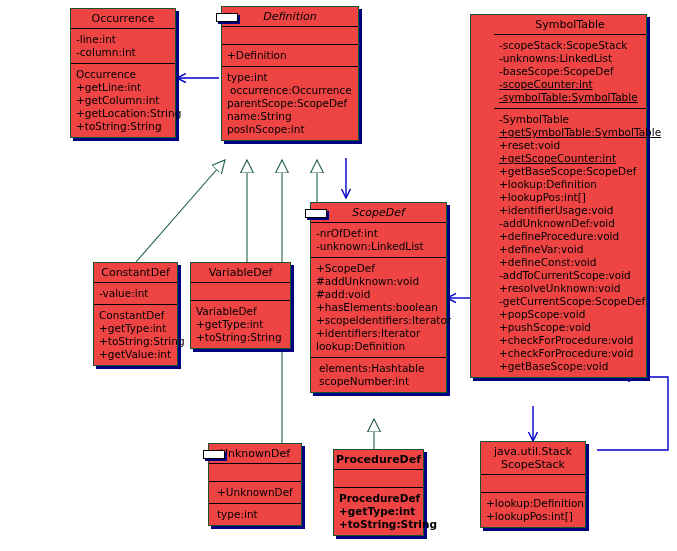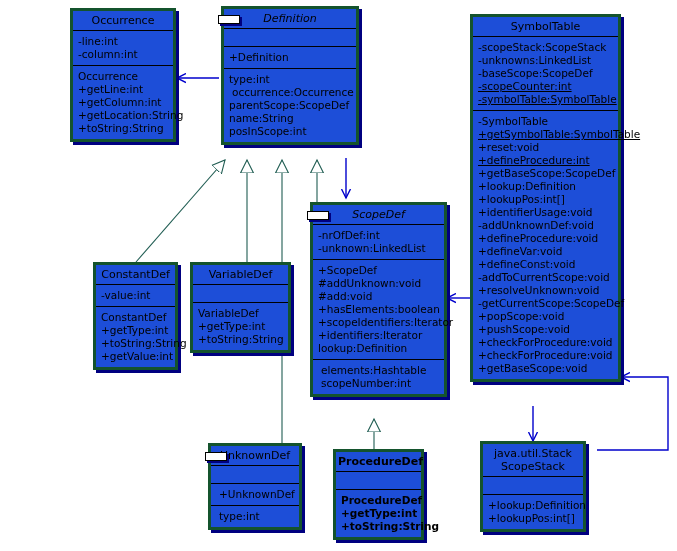--- a/index.html
+++ b/index.html
@@ -24,22 +24,22 @@
     position: absolute;
     left: 0; top: 0;
     width: 677px;
     height: 551px;
     pointer-events: none;
   }
 
   
   .uml {
     position: absolute;
-    background: #1d4ed8;
-    border: 3px solid #14532d;
+    background: #ef4444;
+    border: 1px solid #14532d;
     box-sizing: border-box;
     box-shadow: 3px 3px 0 0 #000080;
     z-index: 5;
   }
   .uml .title {
     text-align: center;
     font-size: 11px;
     color: #000000;
     padding: 3px 2px 3px 2px;
     line-height: 13px;
@@ -165,36 +165,36 @@
     <div class="sep"></div>
     <div class="compartment">
       <div class="member">type:int</div>
       <div class="member indent">occurrence:Occurrence</div>
       <div class="member">parentScope:ScopeDef</div>
       <div class="member">name:String</div>
       <div class="member">posInScope:int</div>
     </div>
   </div>
 
-  <div class="uml" style="left:470px; top:14px; width:151px;">
+  <div class="uml" style="left:470px; top:14px; width:177px;padding-left:23px;">
     <div class="title">SymbolTable</div>
     <div class="sep"></div>
     <div class="compartment">
       <div class="member">-scopeStack:ScopeStack</div>
       <div class="member">-unknowns:LinkedList</div>
       <div class="member">-baseScope:ScopeDef</div>
       <div class="member static">-scopeCounter:int</div>
       <div class="member static">-symbolTable:SymbolTable</div>
     </div>
     <div class="sep"></div>
     <div class="compartment">
       <div class="member">-SymbolTable</div>
       <div class="member static">+getSymbolTable:SymbolTable</div>
       <div class="member">+reset:void</div>
-      <div class="member static">+defineProcedure:int</div>
+      <div class="member static">+getScopeCounter:int</div>
       <div class="member">+getBaseScope:ScopeDef</div>
       <div class="member">+lookup:Definition</div>
       <div class="member">+lookupPos:int[]</div>
       <div class="member">+identifierUsage:void</div>
       <div class="member">-addUnknownDef:void</div>
       <div class="member">+defineProcedure:void</div>
       <div class="member">+defineVar:void</div>
       <div class="member">+defineConst:void</div>
       <div class="member">-addToCurrentScope:void</div>
       <div class="member">+resolveUnknown:void</div>

